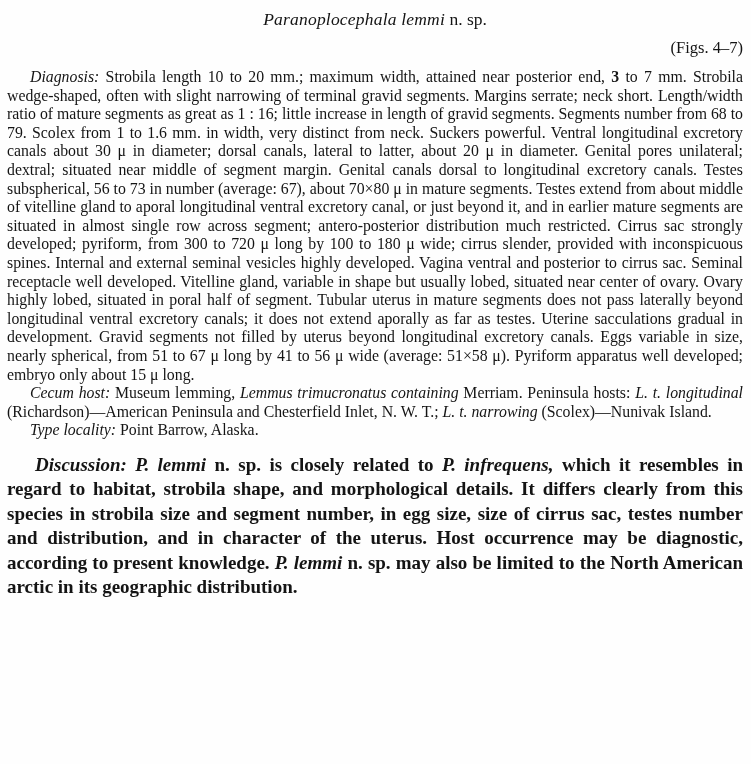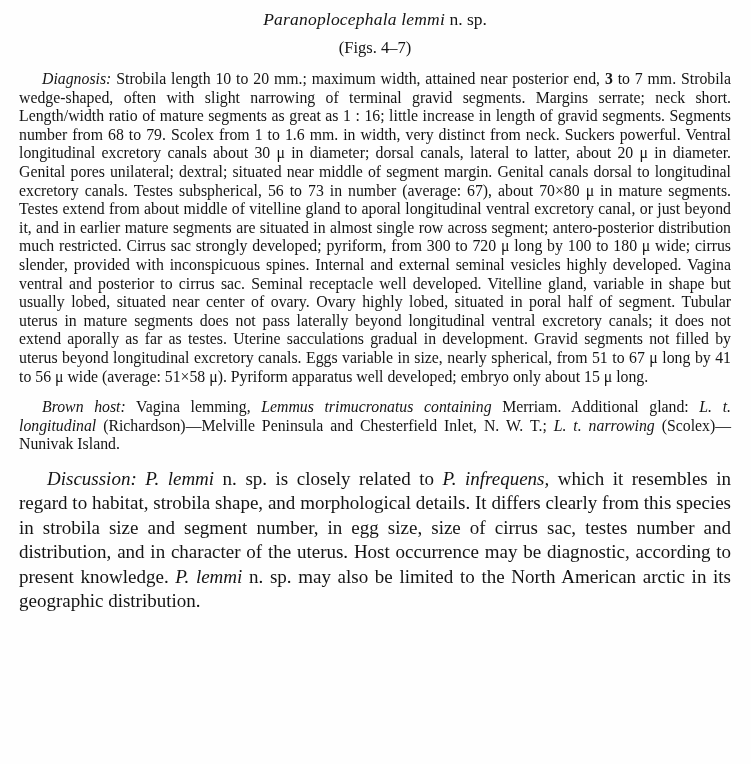--- a/index.html
+++ b/index.html
@@ -20,43 +20,45 @@
   }
   .title {
     text-align: center;
     font-size: 17.5px;
     font-weight: normal;
     margin: 2px 0 0 0;
     line-height: 22px;
   }
   .title i { letter-spacing: 0.2px; }
   .figs {
-    text-align: center;
+    text-align: right;
     font-size: 16.5px;
     margin: 8px 0 10px 0;
     line-height: 20px;
   }
   .body-text p {
-    margin: 12px;
+    margin: 0;
     font-size: 15.8px;
     line-height: 18.6px;
     text-align: justify;
     text-indent: 23px;
   }
   .discussion {
     margin-top: 13px !important;
     font-size: 19px !important;
     line-height: 24.5px !important;
     text-indent: 28px !important;
+    font-weight: bold;
   }
 </style>
 </head>
 <body>
 
 <div class="page">
   <h1 class="title"><i>Paranoplocephala lemmi</i><span> n. sp.</span></h1>
   <div class="figs">(Figs. 4–7)</div>
   <div class="body-text">
     <p><i>Diagnosis:</i><span> Strobila length 10 to 20 mm.; maximum width, attained near posterior end, </span><b>3</b><span> to 7 mm. Strobila wedge-shaped, often with slight narrowing of terminal gravid segments. Margins serrate; neck short. Length/width ratio of mature segments as great as 1 : 16; little increase in length of gravid segments. Segments number from 68 to 79. Scolex from 1 to 1.6 mm. in width, very distinct from neck. Suckers powerful. Ventral longitudinal excretory canals about 30 μ in diameter; dorsal canals, lateral to latter, about 20 μ in diameter. Genital pores unilateral; dextral; situated near middle of segment margin. Genital canals dorsal to longitudinal excretory canals. Testes subspherical, 56 to 73 in number (average: 67), about 70×80 μ in mature segments. Testes extend from about middle of vitelline gland to aporal longitudinal ventral excretory canal, or just beyond it, and in earlier mature segments are situated in almost single row across segment; antero-posterior distribution much restricted. Cirrus sac strongly developed; pyriform, from 300 to 720 μ long by 100 to 180 μ wide; cirrus slender, provided with inconspicuous spines. Internal and external seminal vesicles highly developed. Vagina ventral and posterior to cirrus sac. Seminal receptacle well developed. Vitelline gland, variable in shape but usually lobed, situated near center of ovary. Ovary highly lobed, situated in poral half of segment. Tubular uterus in mature segments does not pass laterally beyond longitudinal ventral excretory canals; it does not extend aporally as far as testes. Uterine sacculations gradual in development. Gravid segments not filled by uterus beyond longitudinal excretory canals. Eggs variable in size, nearly spherical, from 51 to 67 μ long by 41 to 56 μ wide (average: 51×58 μ). Pyriform apparatus well developed; embryo only about 15 μ long.</span></p>
-    <p><i>Brown host:</i><span> Vagina lemming, </span><i>Lemmus trimucronatus containing</i><span> Merriam. Additional gland: </span><i>L. t. longitudinal</i><span> (Richardson)—Melville Peninsula and Chesterfield Inlet, N. W. T.; </span><i>L. t. narrowing</i><span> (Scolex)—Nunivak Island.</span></p>
+    <p><i>Cecum host:</i><span> Museum lemming, </span><i>Lemmus trimucronatus containing</i><span> Merriam. Peninsula hosts: </span><i>L. t. longitudinal</i><span> (Richardson)—American Peninsula and Chesterfield Inlet, N. W. T.; </span><i>L. t. narrowing</i><span> (Scolex)—Nunivak Island.</span></p>
+    <p><i>Type locality:</i><span> Point Barrow, Alaska.</span></p>
     <p class="discussion"><i>Discussion:</i><span> </span><i>P. lemmi</i><span> n. sp. is closely related to </span><i>P. infrequens,</i><span> which it resembles in regard to habitat, strobila shape, and morphological details. It differs clearly from this species in strobila size and segment number, in egg size, size of cirrus sac, testes number and distribution, and in character of the uterus. Host occurrence may be diagnostic, according to present knowledge. </span><i>P. lemmi</i><span> n. sp. may also be limited to the North American arctic in its geographic distribution.</span></p>
   </div>
 </div>
 
 </body></html>

